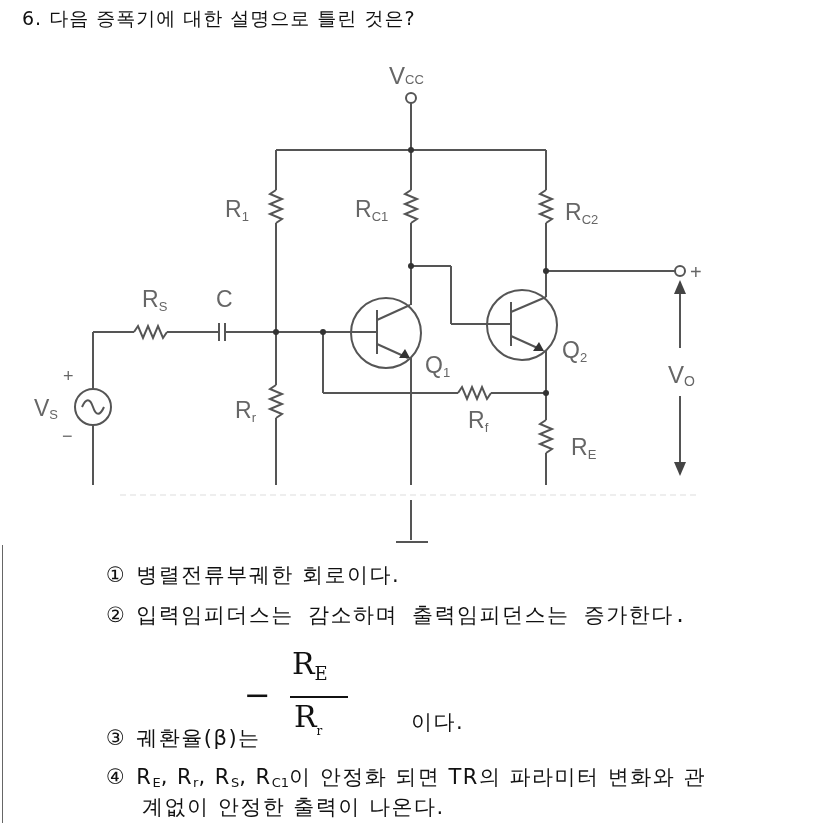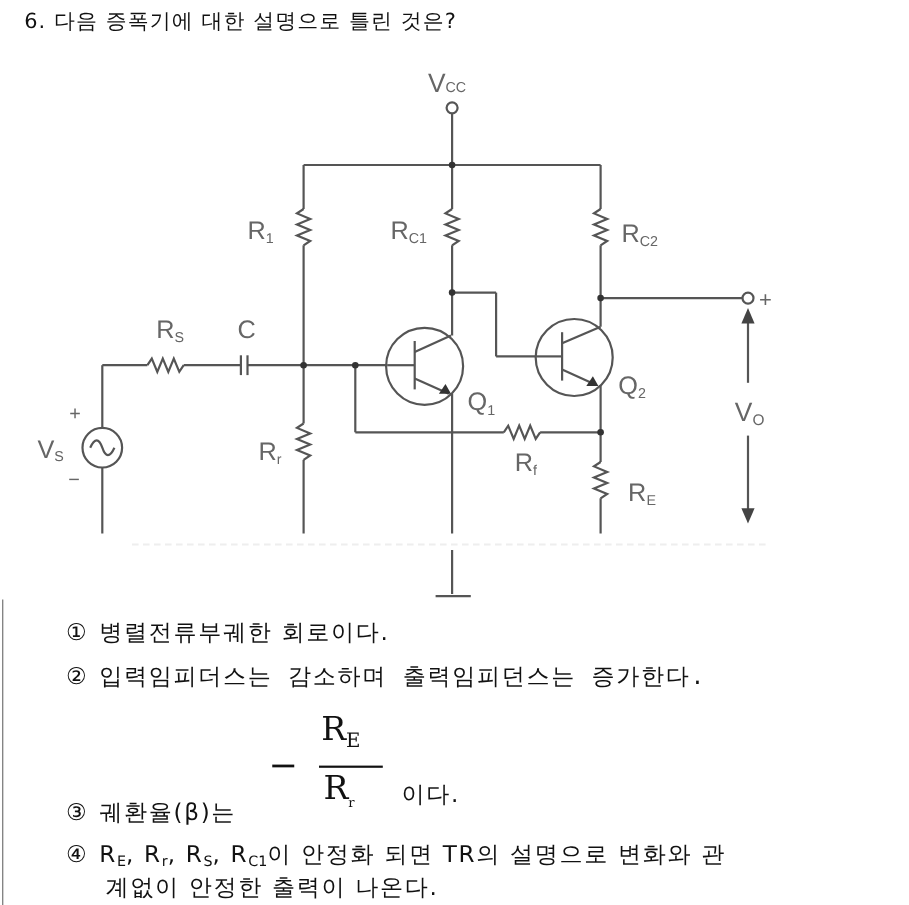--- a/index.html
+++ b/index.html
@@ -1,21 +1,21 @@
 <!DOCTYPE html>
 <html><head>
 <meta charset="utf-8">
 <style>
   html, body { margin: 0; padding: 0; background: #ffffff; }
   body { width: 826px; height: 823px; position: relative; overflow: hidden;
          font-family: "DejaVu Sans", "Liberation Sans", sans-serif; color: #111; }
   .question { position: absolute; left: 22px; top: 6px; font-size: 19px; letter-spacing: 1px; white-space: nowrap; }
   .diagram { position: absolute; left: 0; top: 0; }
   .margin-rule { position: absolute; left: 2px; top: 545px; width: 1px; height: 278px; background: #666; }
-  .opt { position: absolute; font-size: 21px; letter-spacing: 1.5px; white-space: nowrap; color: #111; }
+  .opt { position: absolute; font-size: 21px; letter-spacing: 1.5px; white-space: nowrap; color: #111; margin-left: 46px; }
   .num { display: inline-block; margin-right: 10px; }
   .sub { font-size: 13px; vertical-align: -3px; letter-spacing: 0; }
   .frac { position: absolute; left: 244px; top: 646px; width: 120px; height: 90px; font-family: "DejaVu Serif", "Liberation Serif", serif; }
   .frac .minus { position: absolute; left: 0; top: 30px; font-size: 32px; }
   .frac .numr { position: absolute; left: 48px; top: 0px; font-size: 30px; }
   .frac .bar { position: absolute; left: 46px; top: 50px; width: 58px; height: 2px; background: #111; }
   .frac .den { position: absolute; left: 50px; top: 53px; font-size: 30px; }
   .frac .fs { font-size: 18px; vertical-align: -6px; }
   .frac .fs2 { font-size: 12px; vertical-align: -8px; }
   .lbl { font-family: "Liberation Sans", sans-serif; fill: #666; }
@@ -152,15 +152,15 @@
 </div>
 <div class="frac">
   <span class="minus">−</span>
   <span class="numr"><span>R</span><span class="fs">E</span></span>
   <span class="bar"></span>
   <span class="den"><span>R</span><span class="fs2">r</span></span>
 </div>
 <div class="opt" style="left:365px; top:708px;">이다.</div>
 
 <div class="opt" style="left:60px; top:763px;">
-  <span class="num">④</span><span><span>R</span><span class="sub">E</span><span>, R</span><span class="sub">r</span><span>, R</span><span class="sub">S</span><span>, R</span><span class="sub">C1</span><span>이 안정화 되면 TR의 설명으로 변화와 관</span></span>
+  <span class="num">④</span><span><span>R</span><span class="sub">E</span><span>, R</span><span class="sub">r</span><span>, R</span><span class="sub">S</span><span>, R</span><span class="sub">C1</span><span>이 안정화 되면 TR의 파라미터 변화와 관</span></span>
 </div>
 <div class="opt" style="left:96px; top:793px;">계없이 안정한 출력이 나온다.</div>
 
 </body></html>

